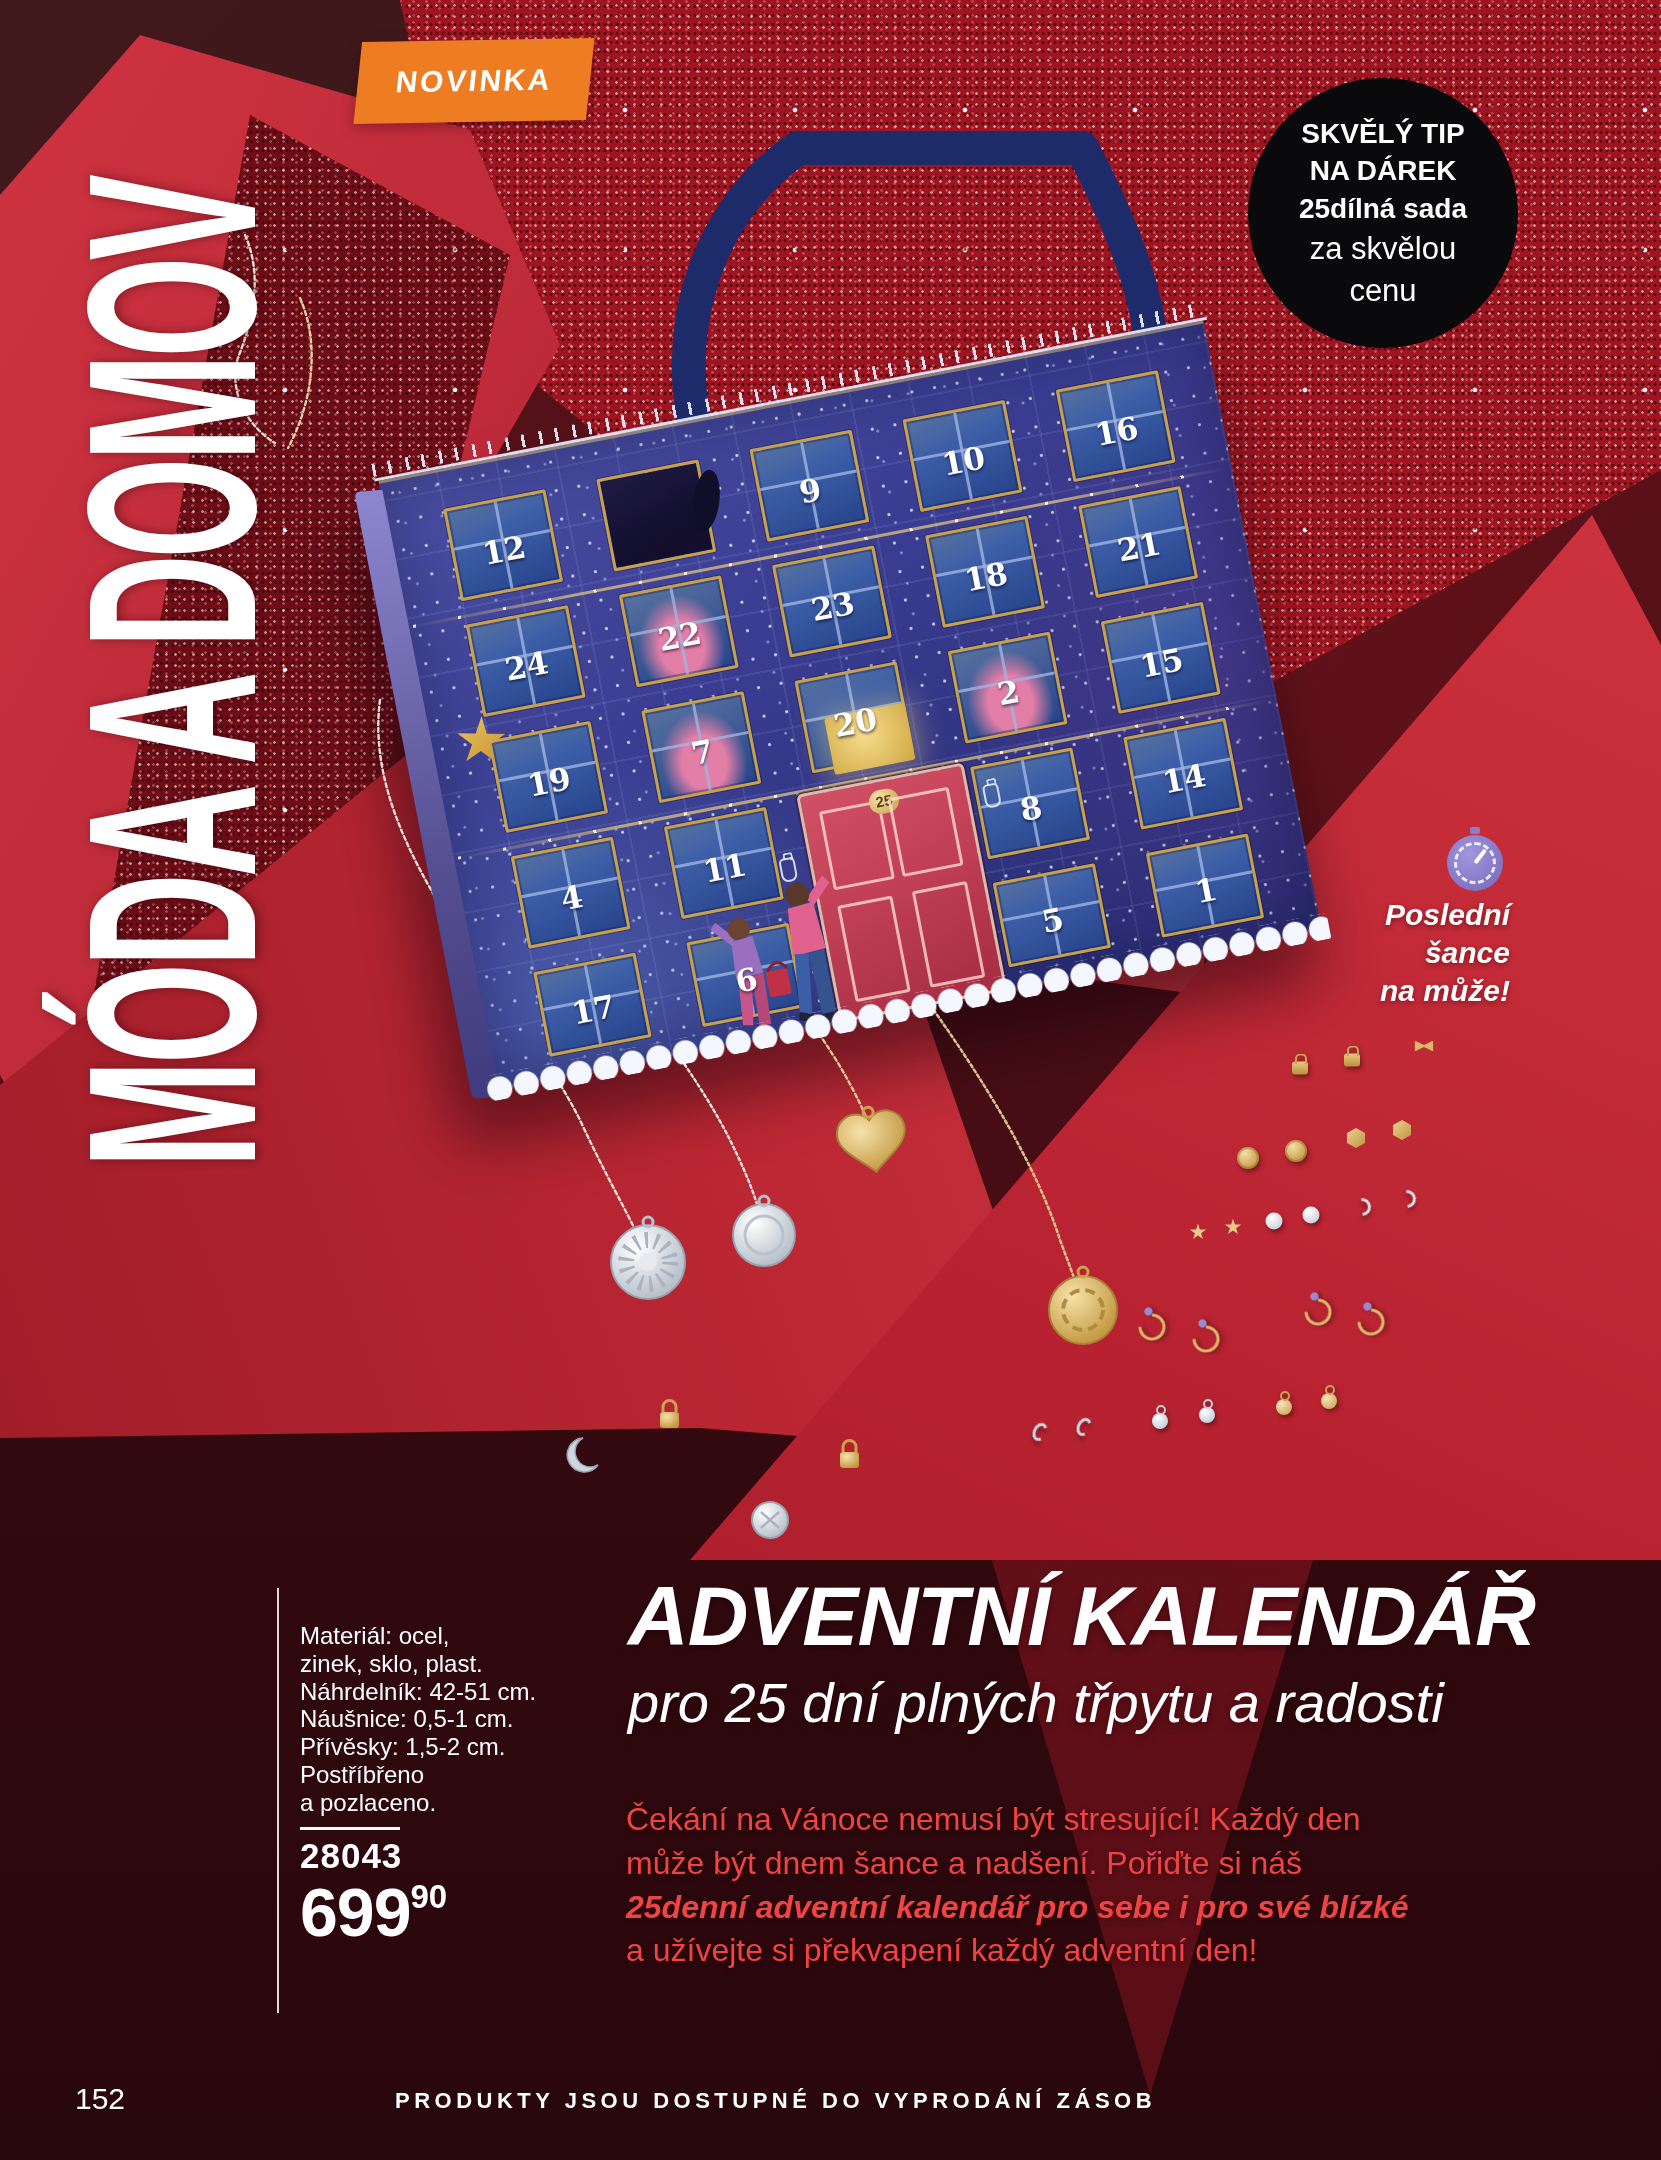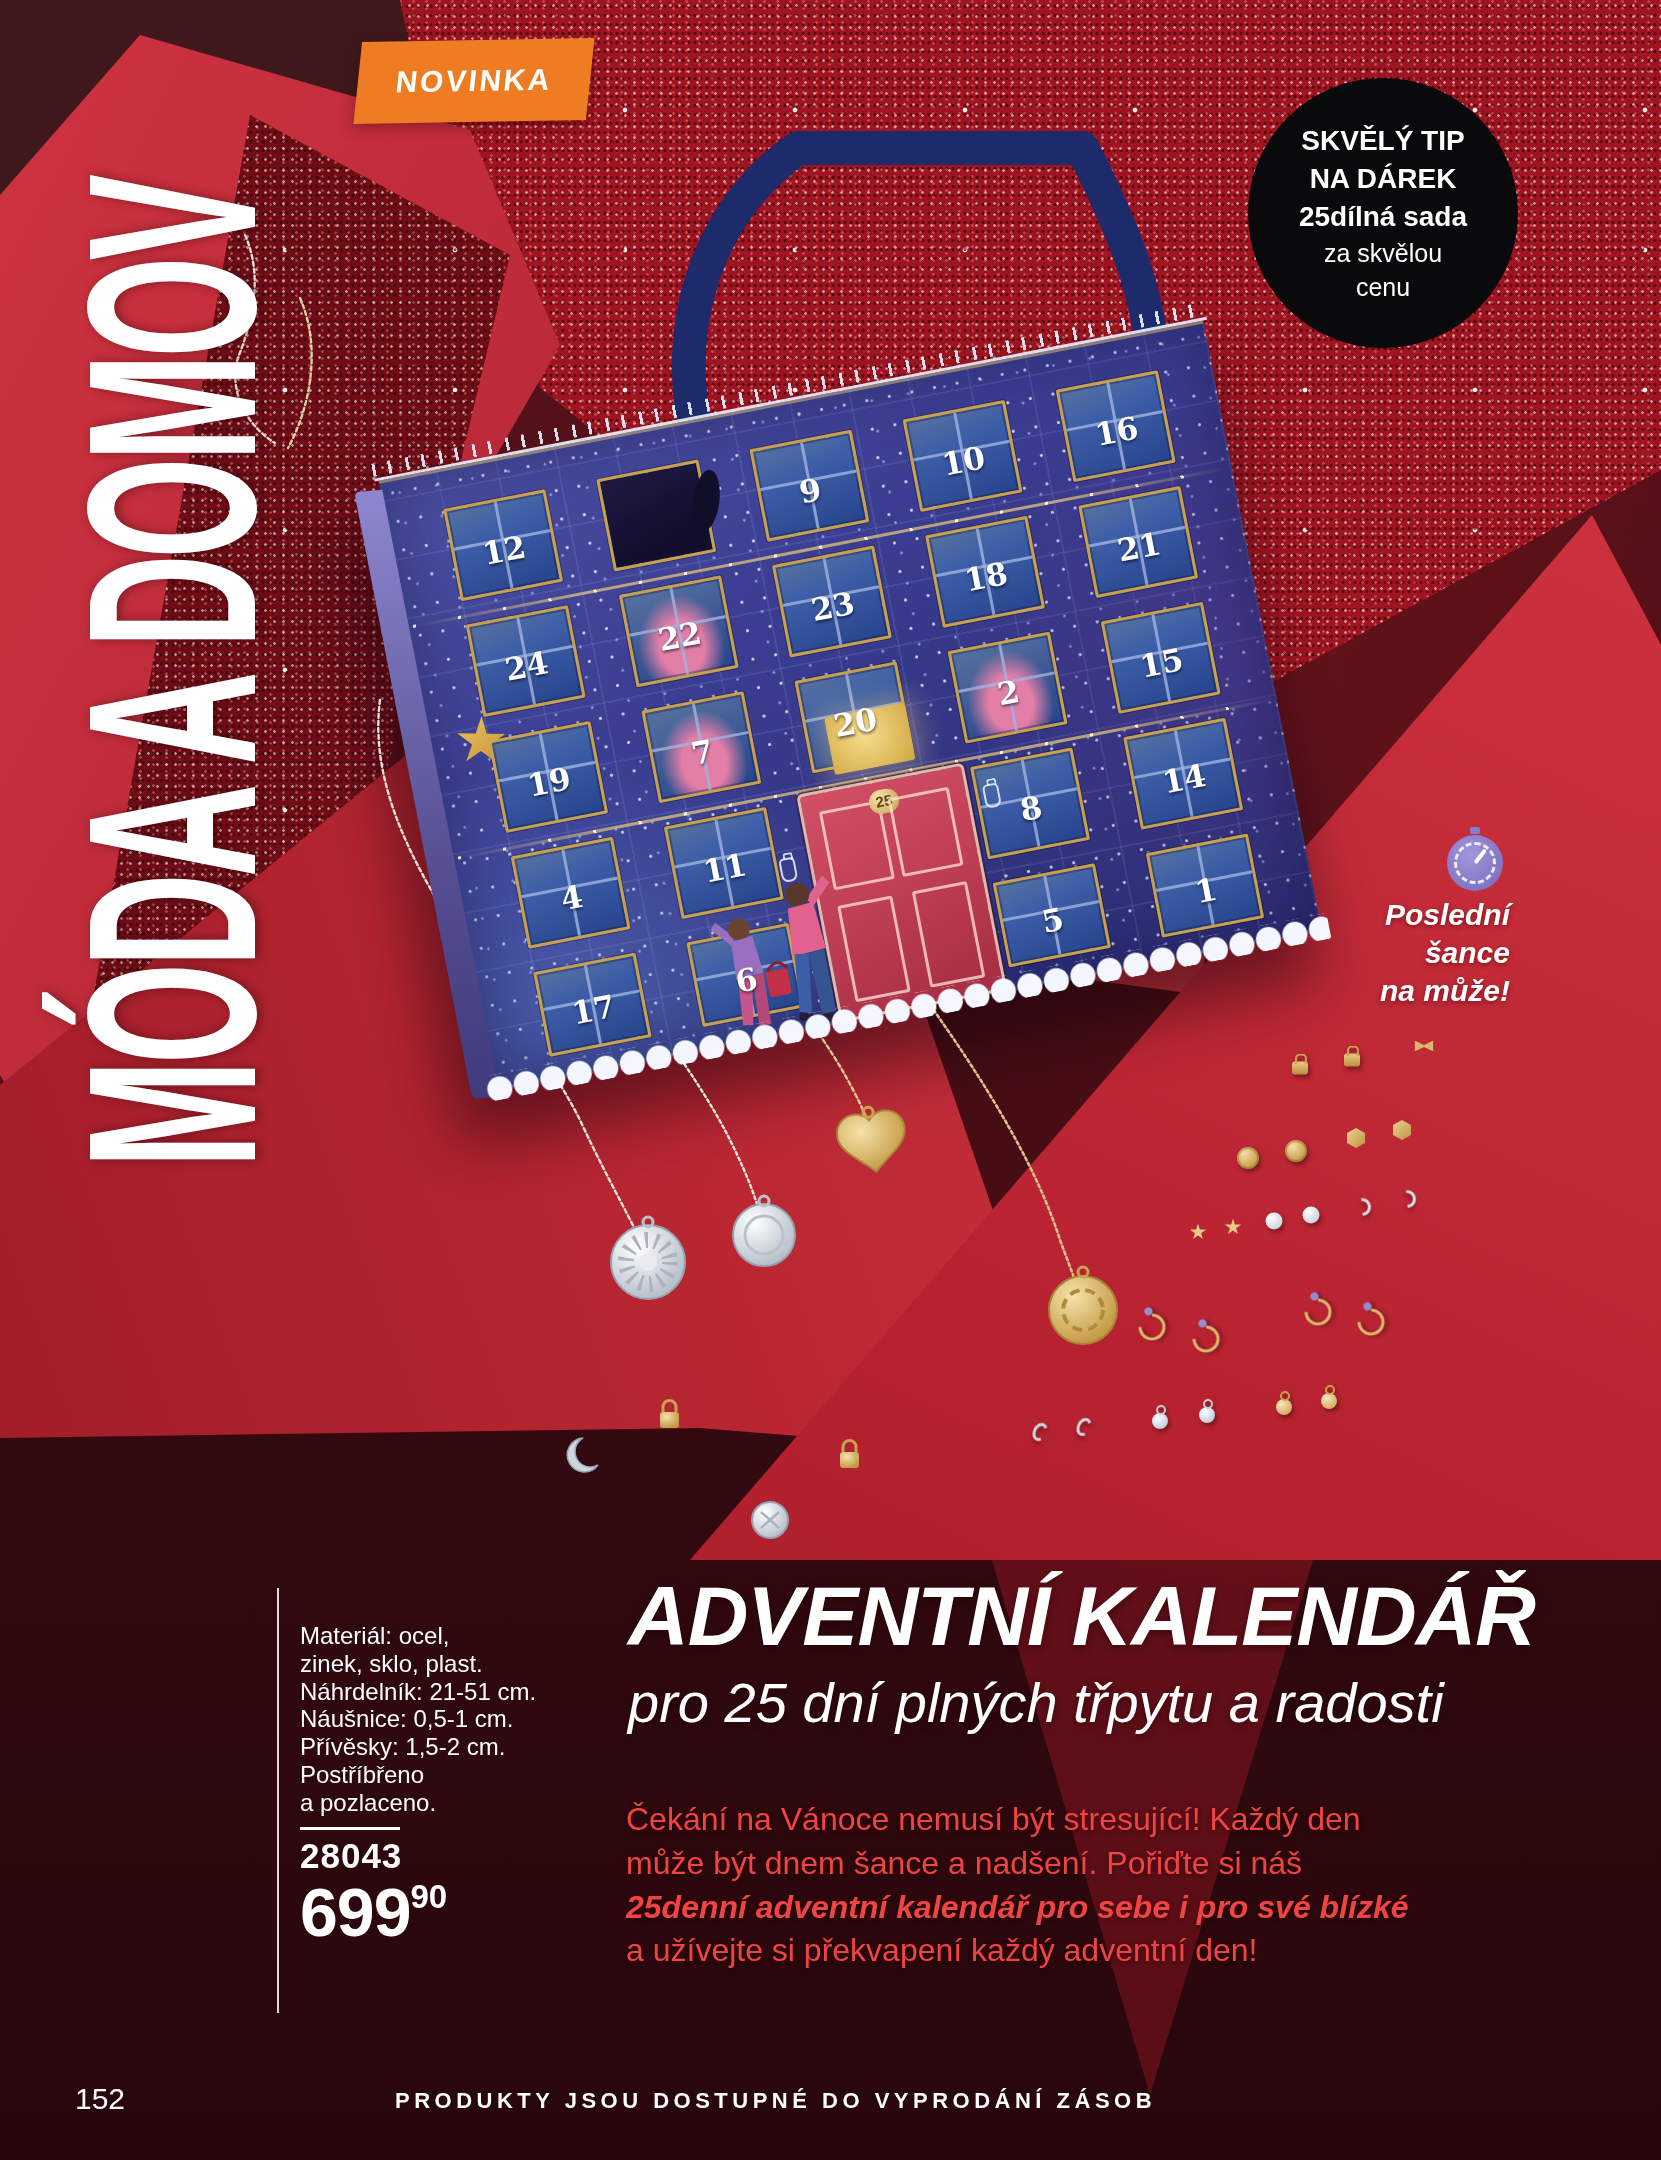--- a/index.html
+++ b/index.html
@@ -128,21 +128,21 @@
     text-shadow:0 3px 14px rgba(40,0,8,.45);}
   .vtitle span{display:inline-block;transform-origin:0 0;transform:scaleX(.54);letter-spacing:-.03em;}
 
   .novinka{position:absolute;left:358px;top:40px;width:232px;height:82px;transform:skewX(-7deg) rotate(-1deg);
     background:var(--accent-orange,#ee7c22);display:flex;align-items:center;justify-content:center;
     color:#fff;font-weight:700;font-size:30px;letter-spacing:2.5px;box-shadow:0 4px 14px rgba(40,0,8,.35);}
 
   .tip-circle{position:absolute;left:1248px;top:78px;width:270px;height:270px;border-radius:50%;
     background:var(--badge-black,#0a090b);color:#fff;text-align:center;
     display:flex;flex-direction:column;justify-content:center;gap:2px;padding:10px 16px;}
-  .tip-line{font-size:25px;line-height:1.28;}
+  .tip-line{font-size:31px;line-height:1.28;}
   .tip-line.b{font-weight:700;font-size:28px;}
 
   .last-chance{position:absolute;left:1310px;top:896px;width:200px;text-align:right;color:#fff;
     font-style:italic;font-weight:700;font-size:30px;line-height:1.26;text-shadow:0 2px 5px rgba(60,5,12,.5);}
   .stopwatch{position:absolute;left:1447px;top:835px;width:56px;height:56px;border-radius:50%;
     background:radial-gradient(circle at 40% 35%,#a297dd,#7f72c2 75%);}
   .stopwatch::before{content:"";position:absolute;left:50%;top:-8px;width:10px;height:7px;margin-left:-5px;
     background:#8a7ccc;border-radius:2px;}
   .stopwatch .dial{position:absolute;inset:7px;border-radius:50%;border:3px dashed rgba(255,255,255,.85);}
   .stopwatch .hand{position:absolute;left:50%;top:50%;width:4px;height:17px;background:#fff;border-radius:2px;
@@ -402,21 +402,21 @@
       <div class="lc-line">šance</div>
       <div class="lc-line">na může!</div>
     </div>
 
   <div class="vline"></div>
 
   <div class="product-info">
     <div class="pi-specs">
         <div class="pi-spec-line">Materiál: ocel,</div>
         <div class="pi-spec-line">zinek, sklo, plast.</div>
-        <div class="pi-spec-line">Náhrdelník: 21-51 cm.</div>
+        <div class="pi-spec-line">Náhrdelník: 42-51 cm.</div>
         <div class="pi-spec-line">Náušnice: 0,5-1 cm.</div>
         <div class="pi-spec-line">Přívěsky: 1,5-2 cm.</div>
         <div class="pi-spec-line">Postříbřeno</div>
         <div class="pi-spec-line">a pozlaceno.</div>
       </div>
     <div class="pi-rule"></div>
     <div class="pi-code">28043</div>
     <div class="pi-price">
       <span>699</span><sup>90</sup>
     </div>

